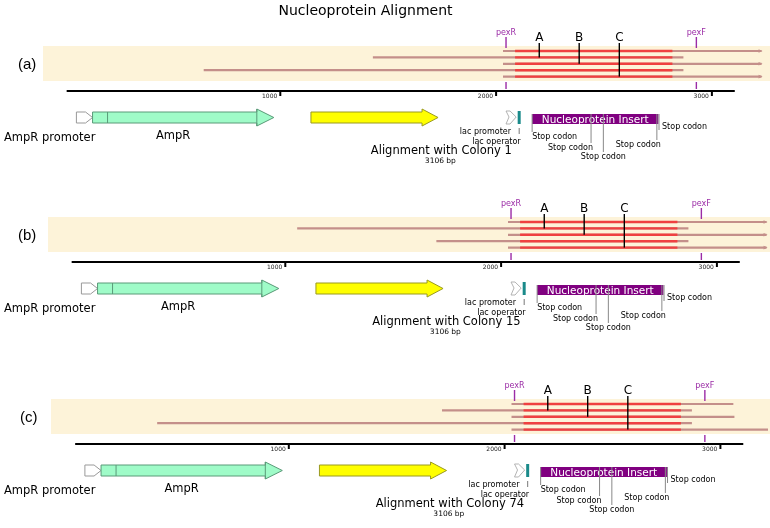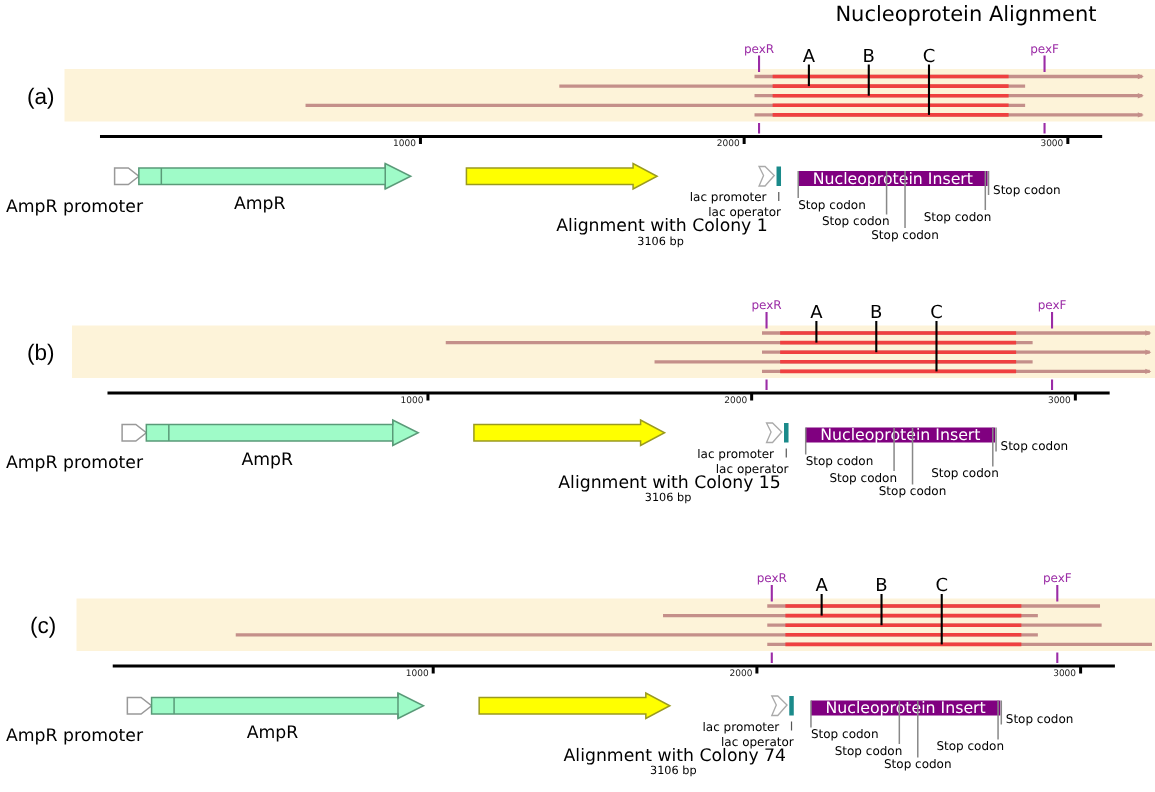--- a/index.html
+++ b/index.html
@@ -1,18 +1,18 @@
 <!DOCTYPE html>
 <html><head>
 <meta charset="utf-8">
 <style>
   html, body { margin: 0; padding: 0; background: #ffffff; }
   body { width: 770px; height: 528px; position: relative; overflow: hidden;
          font-family: "DejaVu Sans", sans-serif; color: #000; }
-  #title { position: absolute; left: 0; width: 731px; top: 2px; text-align: right;
+  #title { position: absolute; left: 0; width: 731px; top: 2px; text-align: center;
            font-size: 14px; font-family: "DejaVu Sans", sans-serif; }
   svg { position: absolute; left: 0; top: 0; }
   .panel-label { font-size: 15px; font-family: "Liberation Sans", sans-serif; }
   .tick-label { font-size: 6px; fill: #222; font-family: "DejaVu Sans", sans-serif; }
   .primer-label { font-size: 8px; fill: #9b2ca6; font-family: "DejaVu Sans", sans-serif; }
   .site-label { font-size: 12px; fill: #000; font-family: "DejaVu Sans", sans-serif; }
   .feat-label { font-size: 11.5px; fill: #000; font-family: "DejaVu Sans", sans-serif; }
   .small-label { font-size: 8px; fill: #000; font-family: "DejaVu Sans", sans-serif; }
   .insert-label { font-size: 10.5px; fill: #ffffff; font-family: "DejaVu Sans", sans-serif; }
   .map-title { font-size: 11.5px; fill: #000; font-family: "DejaVu Sans", sans-serif; }

